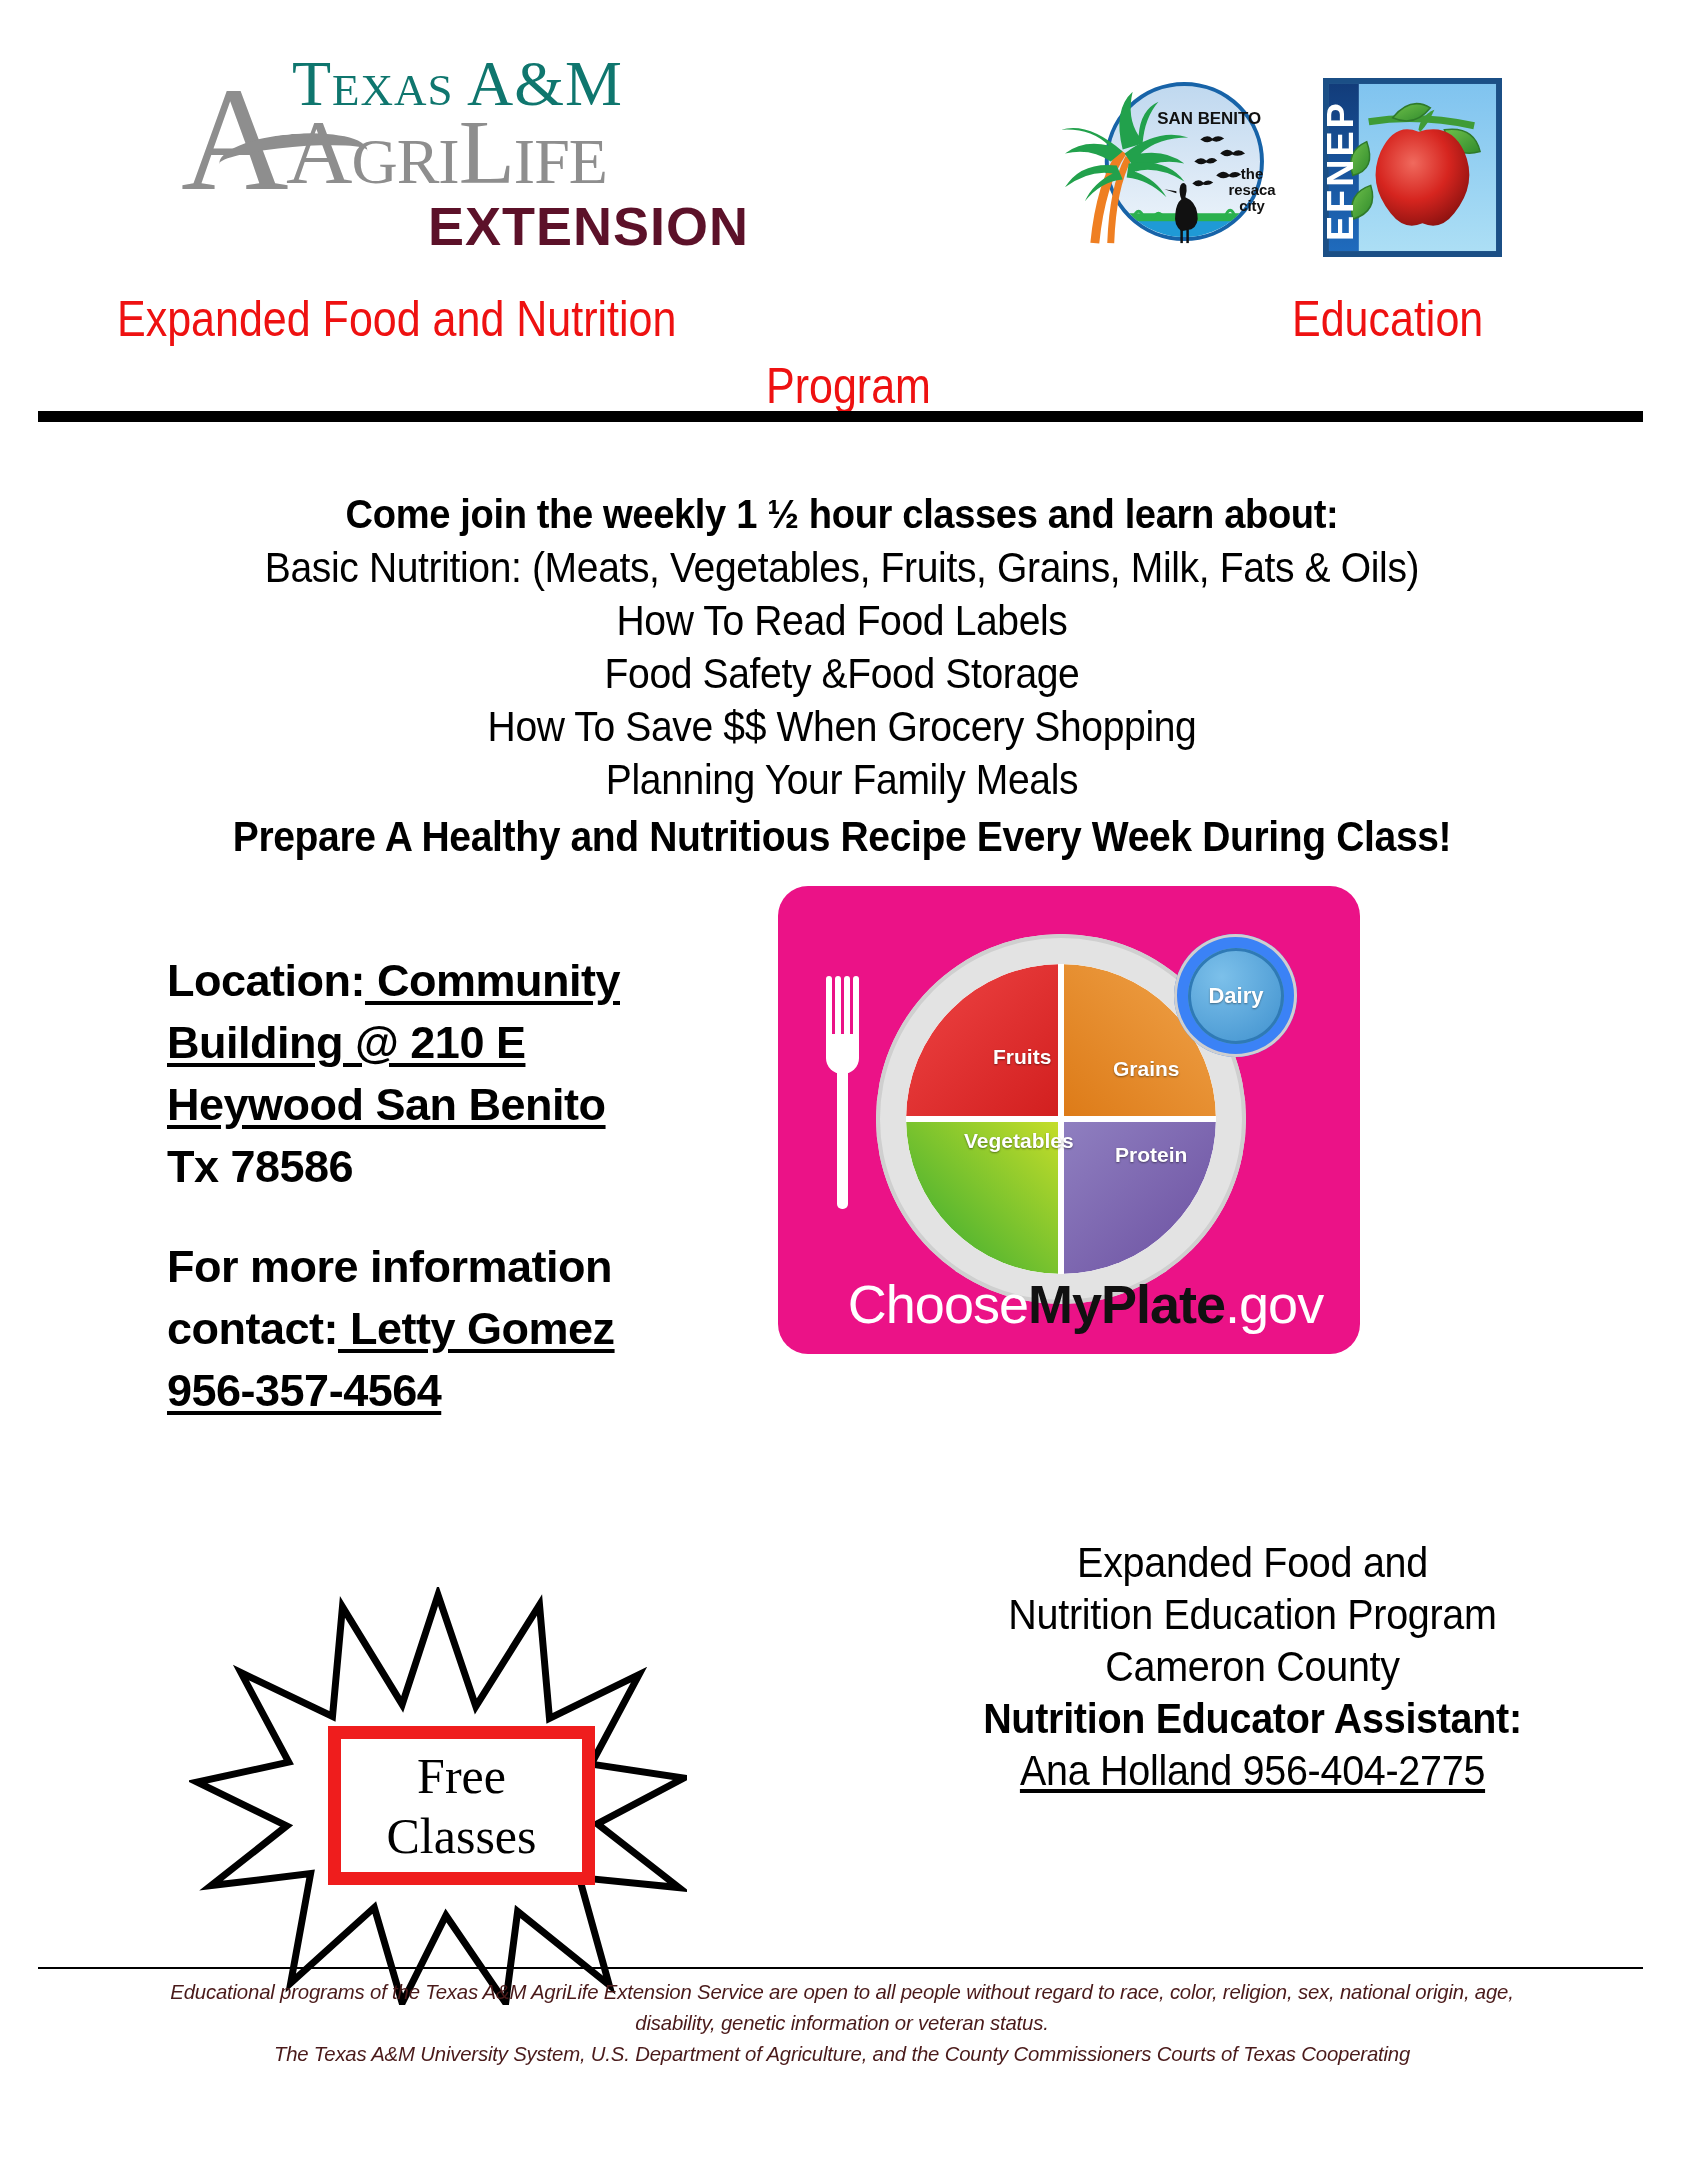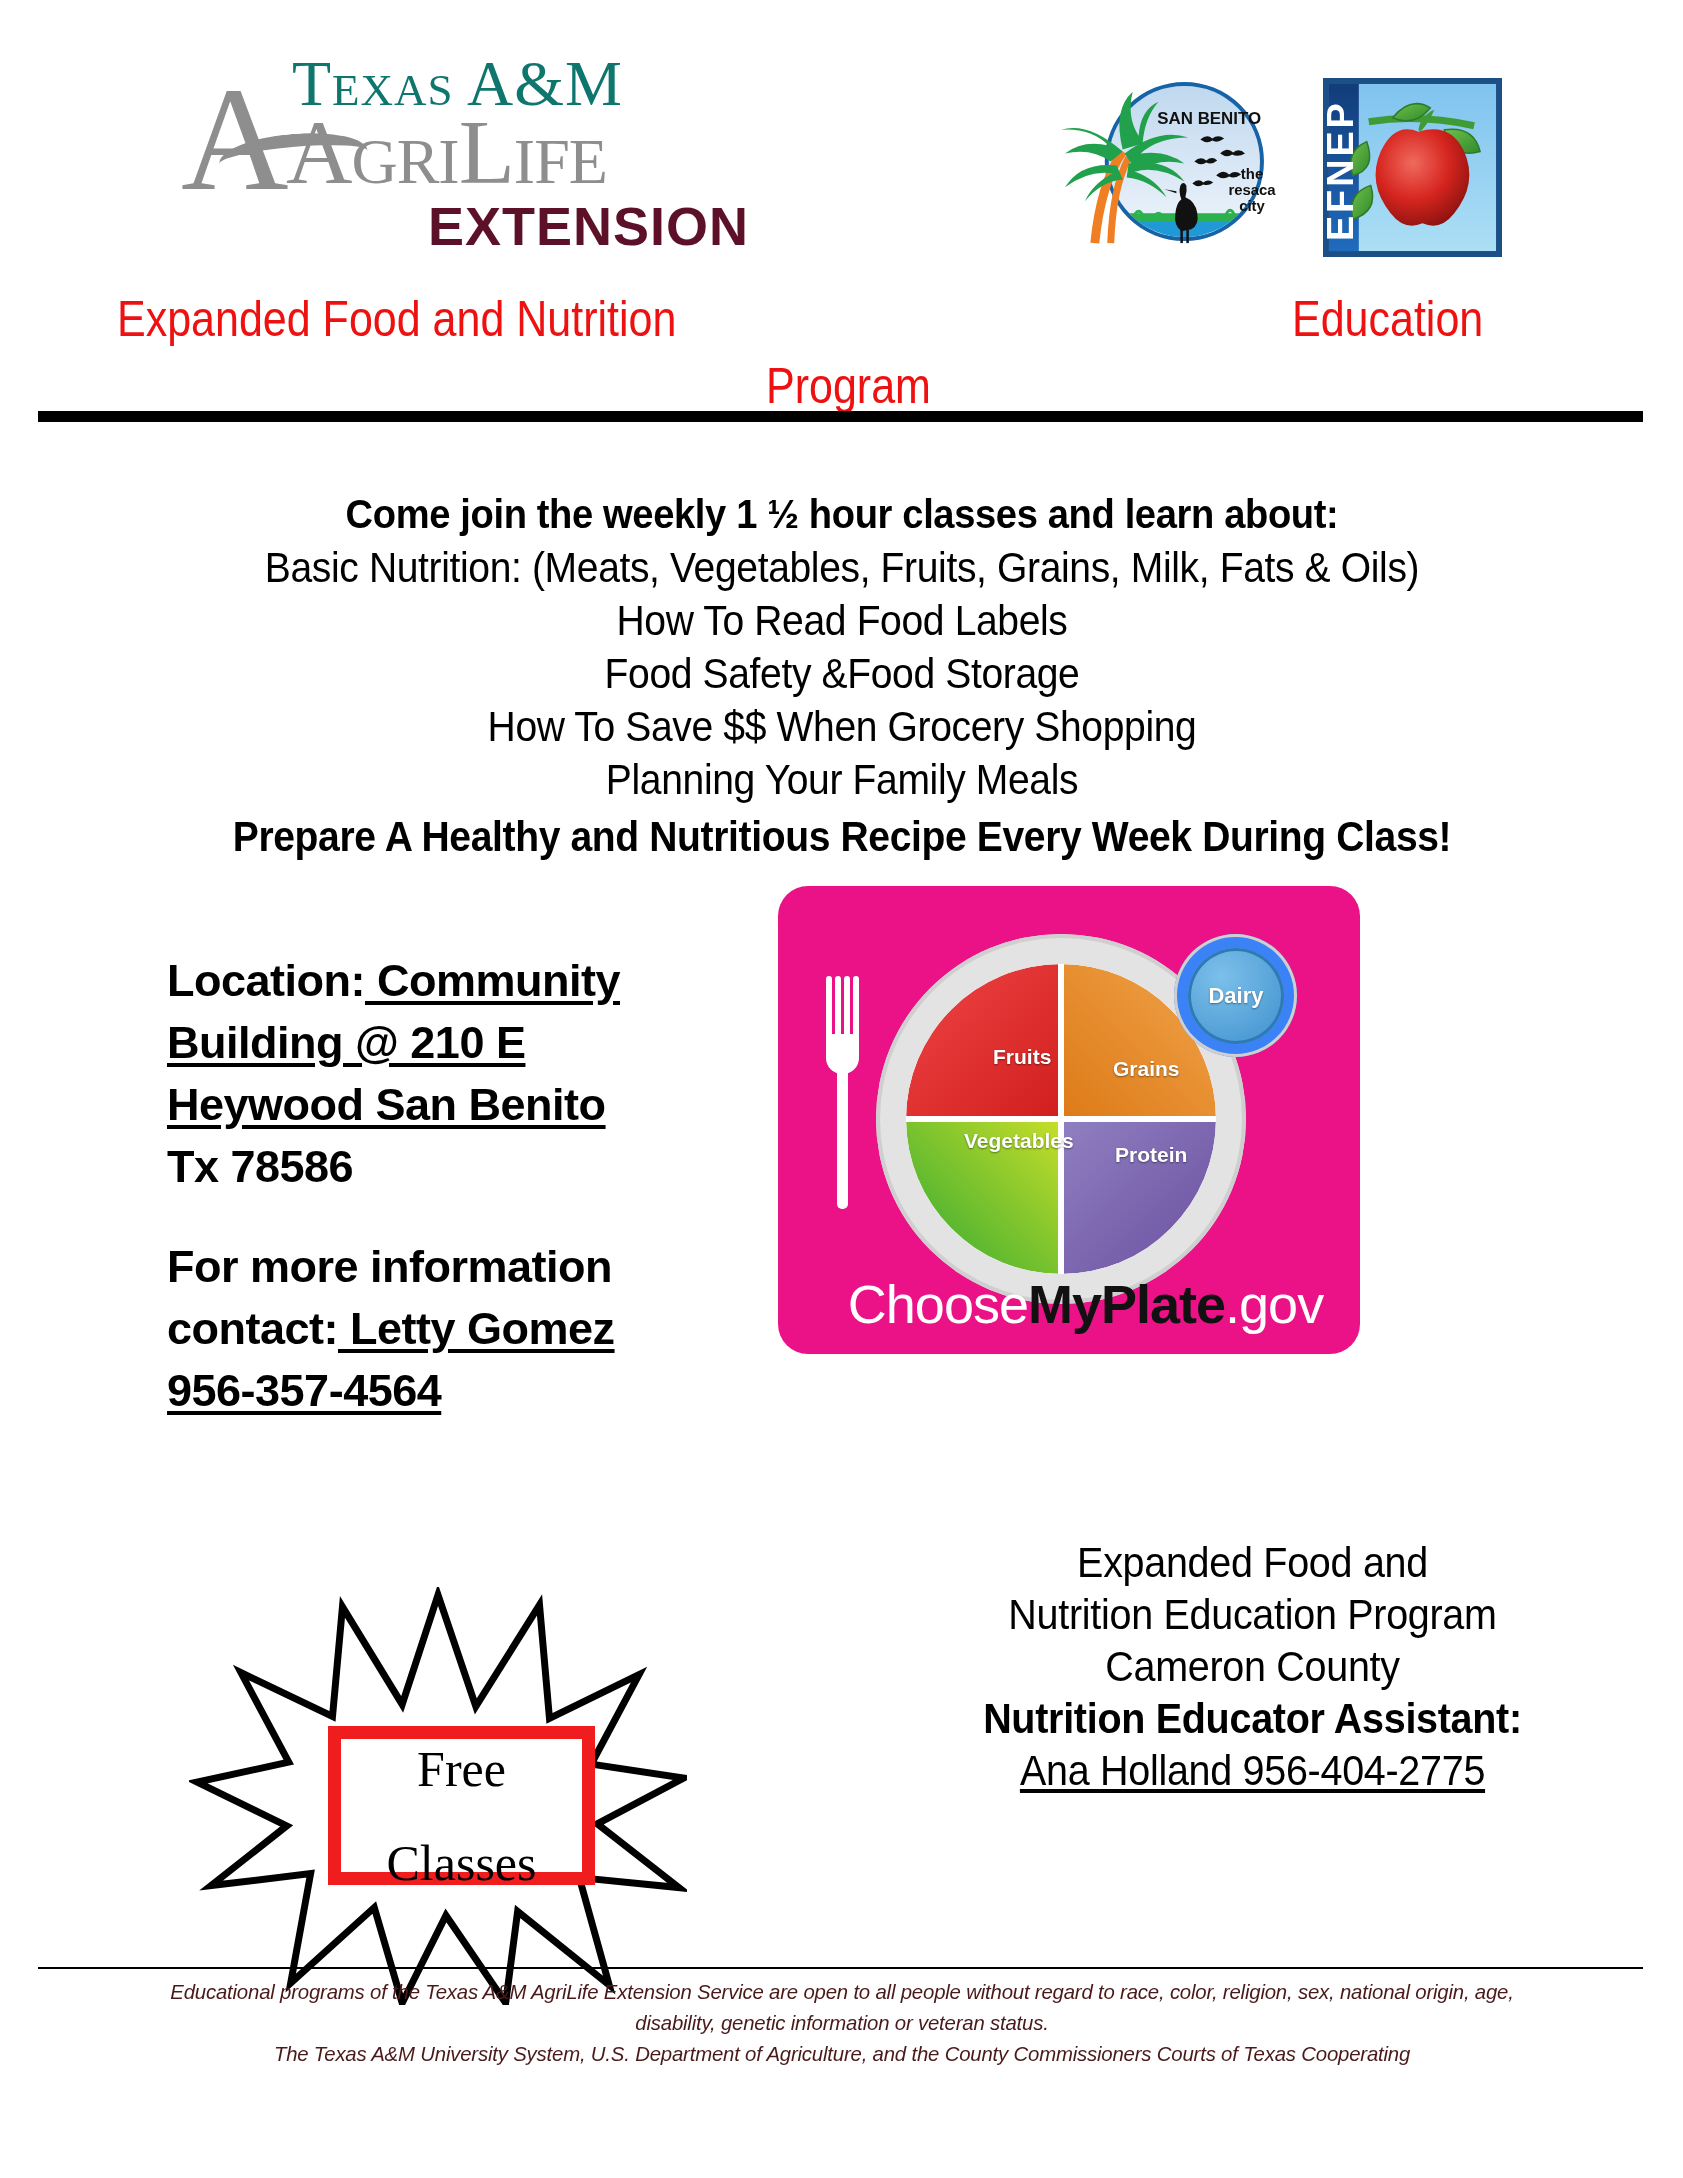--- a/index.html
+++ b/index.html
@@ -353,21 +353,21 @@
     left: 328px;
     top: 1726px;
     width: 267px;
     height: 159px;
     background: #ffffff;
     border: 13px solid #ef1d1d;
     box-sizing: border-box;
     display: flex;
     flex-direction: column;
     align-items: center;
-    gap: 34px;
+    justify-content: center;
   }
   #free-box div {
     font-family: "Liberation Serif", serif;
     font-size: 50px;
     line-height: 60px;
     font-weight: normal;
     color: #000;
   }
 
   

